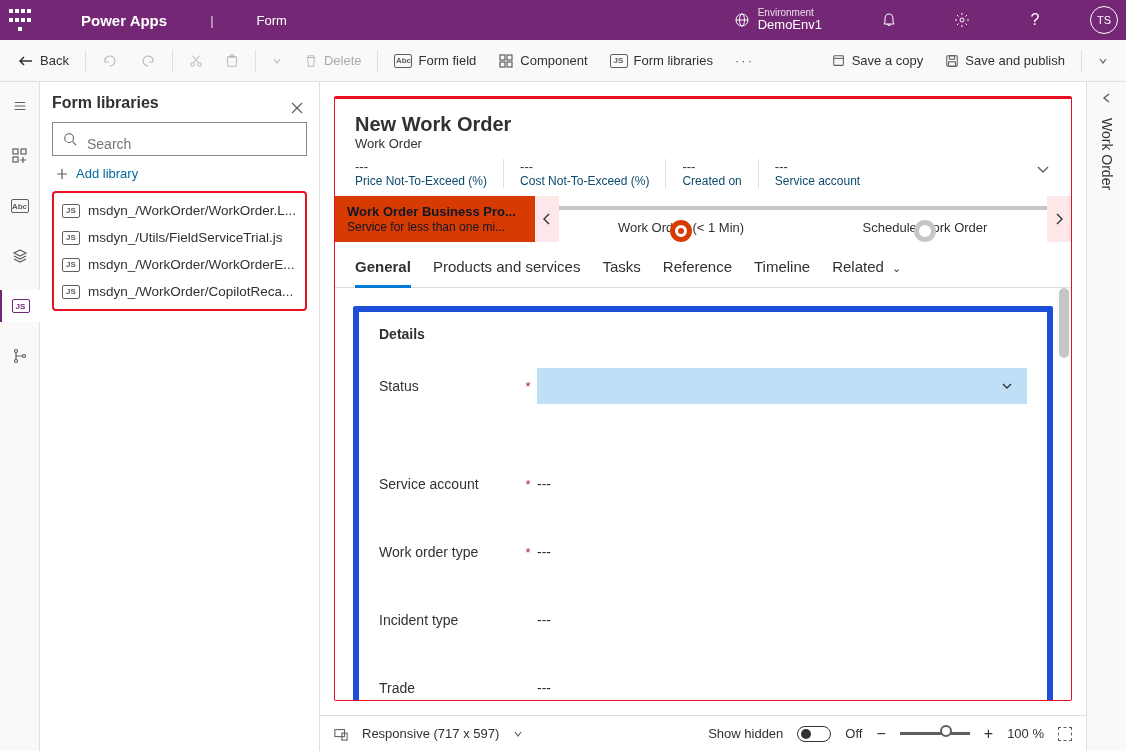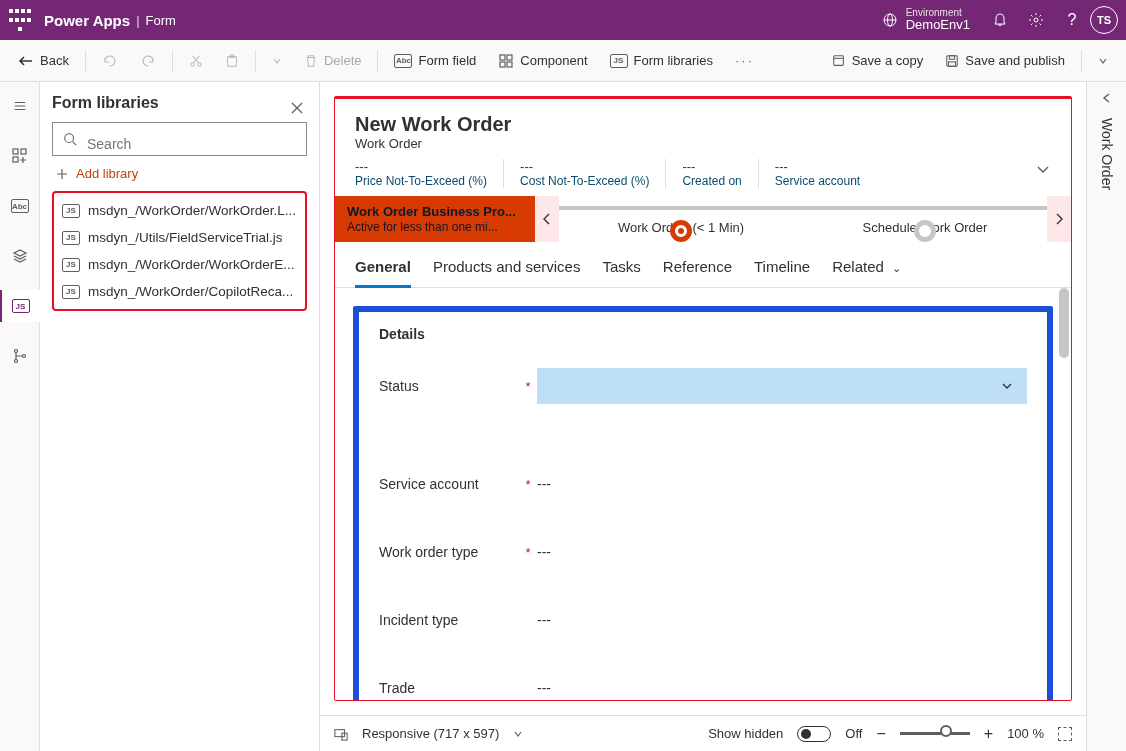--- a/index.html
+++ b/index.html
@@ -1,31 +1,31 @@
 <!DOCTYPE html>
 <html><head>
 <meta charset="utf-8">
 <style>
   * { box-sizing: border-box; }
   html, body { margin:0; padding:0; font-family: "Segoe UI", sans-serif; font-size:13px; color:#323130; background:#fff; height:100%; }
   .root { display:flex; flex-direction:column; width:1126px; height:751px; overflow:hidden; }
 
   
-  .titlebar { background:#742774; color:#fff; display:flex; align-items:center; height:40px; padding:0 8px; }
+  .titlebar { background:#742774; color:#fff; display:flex; align-items:center; height:40px; padding:0 8px;gap:37px; }
   .titlebar .waffle { width:24px; height:24px; display:flex; flex-wrap:wrap; align-items:center; justify-content:center; gap:2px; margin-right:12px; }
   .titlebar .waffle span { width:4px; height:4px; background:#fff; display:block; }
   .titlebar .appname { font-size:15px; font-weight:600; }
   .titlebar .crumb-sep { margin:0 6px; opacity:.8; }
   .titlebar .spacer { flex:1; }
   .titlebar .env { display:flex; align-items:center; gap:8px; margin-right:12px; }
   .titlebar .env-text { display:flex; flex-direction:column; line-height:1.1; }
   .titlebar .env-text .small { font-size:10px; opacity:.85; }
   .titlebar .env-text .big { font-size:13px; }
   .titlebar .icon-btn { width:36px; height:40px; display:flex; align-items:center; justify-content:center; }
-  .titlebar .circle { width:28px; height:28px; border:1px solid #fff; border-radius:50%; display:flex; align-items:center; justify-content:center; font-size:11px;font-weight:bold; }
+  .titlebar .circle { width:28px; height:28px; border:1px solid #fff; border-radius:50%; display:flex; align-items:center; justify-content:center; font-size:11px; }
 
   
   .cmdbar { height:42px; border-bottom:1px solid #e1dfdd; display:flex; align-items:center; padding:0 8px; gap:2px; background:#faf9f8; }
   .cmd-btn { display:flex; align-items:center; gap:6px; padding:0 10px; height:30px; border-radius:2px; cursor:pointer; }
   .cmd-btn.disabled { opacity:.4; }
   .cmd-sep { width:1px; height:22px; background:#e1dfdd; margin:0 4px; }
   .cmd-spacer { flex:1; }
   .iconbox { width:16px; height:16px; display:flex; align-items:center; justify-content:center; }
   .iconbox.boxed { border:1px solid #605e5c; border-radius:2px; width:18px; height:14px; font-size:8px; font-weight:700; color:#605e5c; letter-spacing:0px; }
   svg { display:block; }
@@ -36,21 +36,21 @@
   .left-rail { width:40px; border-right:1px solid #e1dfdd; display:flex; flex-direction:column; align-items:center; padding-top:8px; gap:18px; background:#faf9f8; }
   .left-rail .rail-item { width:40px; height:32px; display:flex; align-items:center; justify-content:center; color:#605e5c; }
   .left-rail .rail-item.active { border-left:2px solid #742774; background:#fff; color:#742774; }
 
   
   .lib-panel { width:280px; border-right:1px solid #e1dfdd; display:flex; flex-direction:column; padding:12px 12px 0 12px; }
   .lib-panel-hdr { display:flex; align-items:center; justify-content:space-between; }
   .lib-panel-hdr h2 { font-size:16px; font-weight:600; margin:0 0 10px 0; }
   .searchbox { border:1px solid #8a8886; height:34px; display:flex; align-items:center; padding:0 10px; gap:8px; }
   .searchbox input { border:0; outline:0; flex:1; font-size:14px; color:#605e5c; background:transparent;margin-top:9px; }
-  .add-lib { display:flex; align-items:center; gap:8px; padding:10px 4px; color:#c2410c; }
+  .add-lib { display:flex; align-items:center; gap:8px; padding:10px 4px; color:#0369a1; }
   .lib-list { border:2px solid #e81123; border-radius:4px; padding:4px 0; }
   .lib-item { display:flex; align-items:center; gap:8px; padding:6px 8px; font-size:13.5px; color:#323130; white-space:nowrap; overflow:hidden; text-overflow:ellipsis; }
   .js-ico { border:1px solid #605e5c; border-radius:2px; width:18px; height:14px; font-size:8px; font-weight:700; display:flex; align-items:center; justify-content:center; flex-shrink:0; color:#605e5c; }
 
   
   .canvas-wrap { flex:1; display:flex; flex-direction:column; background:#fff; min-width:0; }
   .canvas-scroll { flex:1; padding:14px; overflow:hidden; position:relative; }
   .form-card { border:1px solid #e81123; border-top-width:3px; border-radius:2px; height:100%; display:flex; flex-direction:column; background:#fff; position:relative; }
   .form-hdr { padding:14px 20px 8px 20px; }
   .form-hdr h1 { margin:0; font-size:20px; font-weight:600; }
@@ -361,21 +361,21 @@
                     <path d="M3 6 L8 11 L13 6"></path>
                   </svg>
               </div>
             </div>
           </div>
 
           <div class="bpf">
             <div class="bpf-active">
               <div class="txt">
                 <span class="t1">Work Order Business Pro...</span>
-                <span class="t2">Active for less than one mi...</span>
+                <span class="t2">Service for less than one mi...</span>
               </div>
             </div>
             <div class="bpf-arrow">
               <svg width="10" height="12" viewBox="0 0 10 12" fill="none" stroke="#323130" stroke-width="1.4">
                   <path d="M7 1 L2 6 L7 11"></path>
                 </svg>
             </div>
             <div class="bpf-track">
               <div class="bpf-line"></div>
               <div class="bpf-stage">

